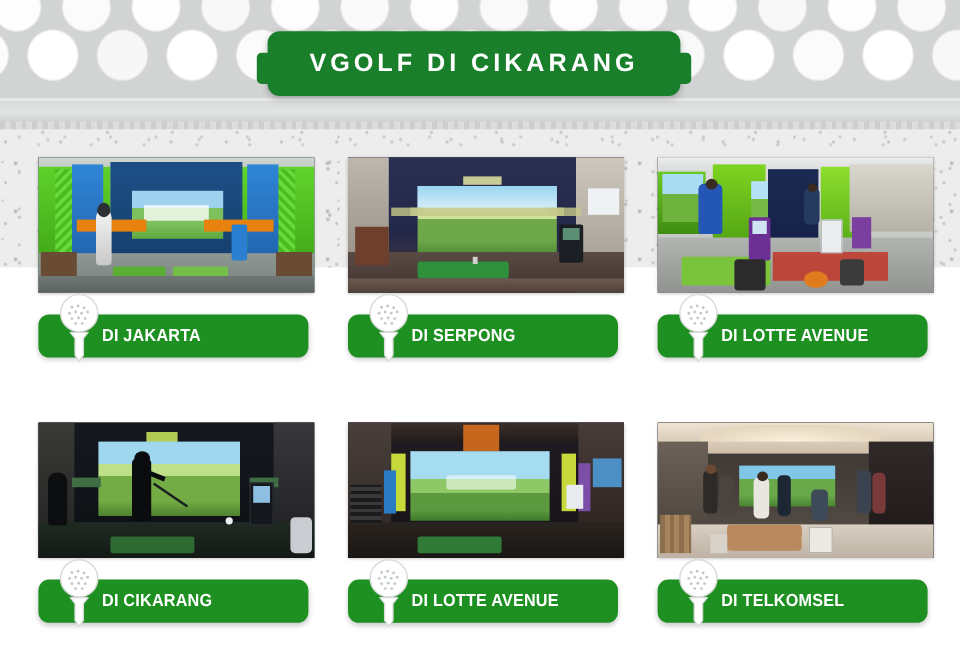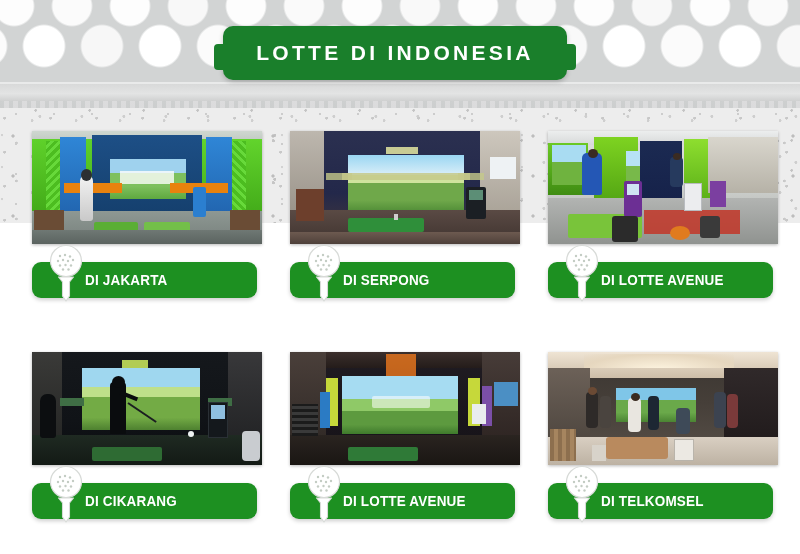--- a/index.html
+++ b/index.html
@@ -337,21 +337,21 @@
 
 <div class="hero">
   <div class="hero-balls"></div>
   <div class="hero-shelf"></div>
 </div>
 
 <div class="speckle-band"></div>
 <div class="page-body"></div>
 
 <div class="title-plate">
-  <span class="title-text">LOTTE DI INDONESIA</span>
+  <span class="title-text">VGOLF DI CIKARANG</span>
 </div>
 
 <div class="grid">
 
   <div class="card" id="card-0">
     <div class="photo">
       <div class="scene s0">
         <div class="layer wl"></div>
           <div class="layer wl2"></div>
         <div class="layer wr"></div>

